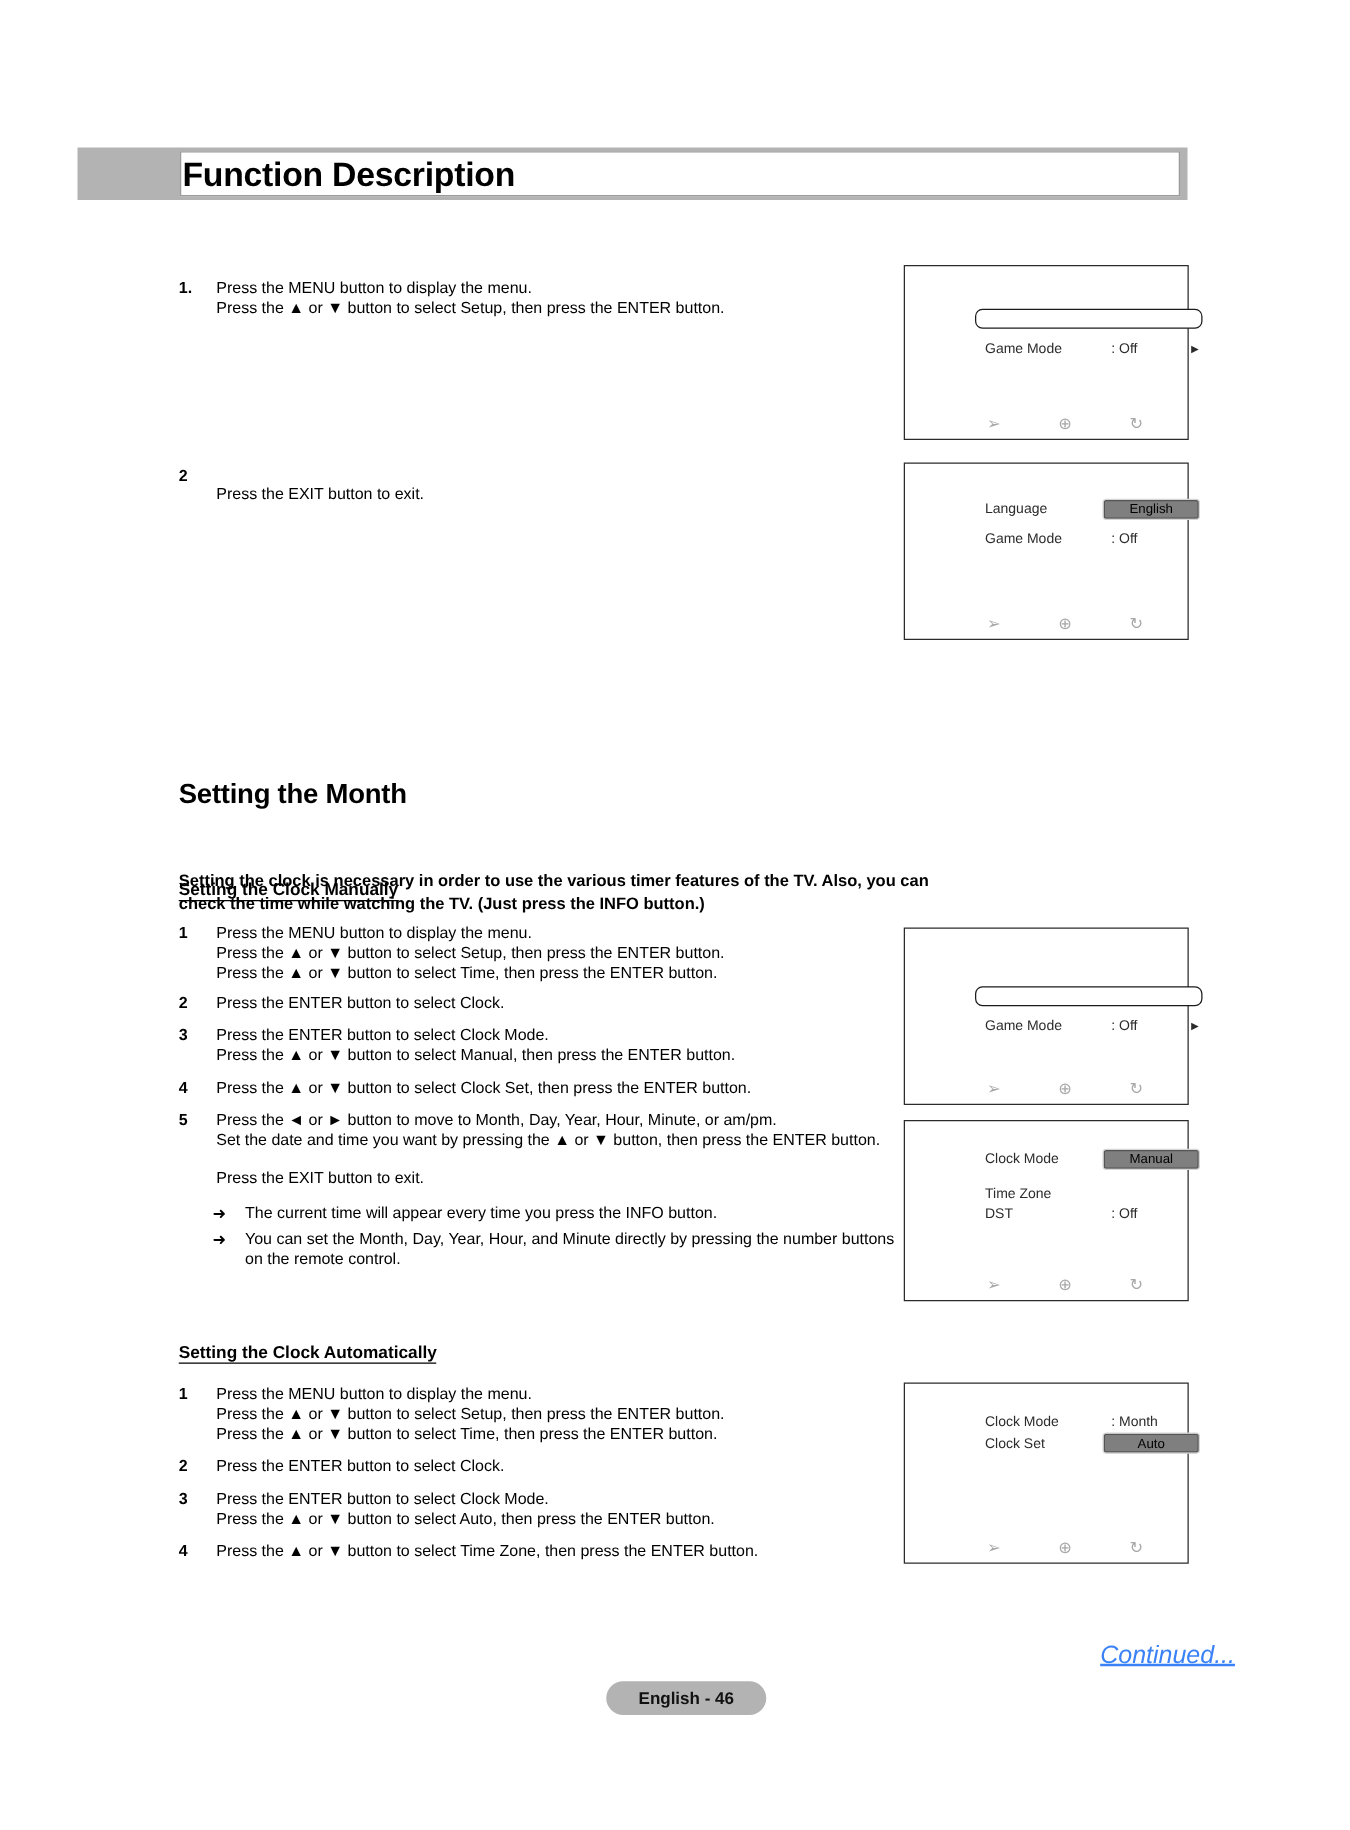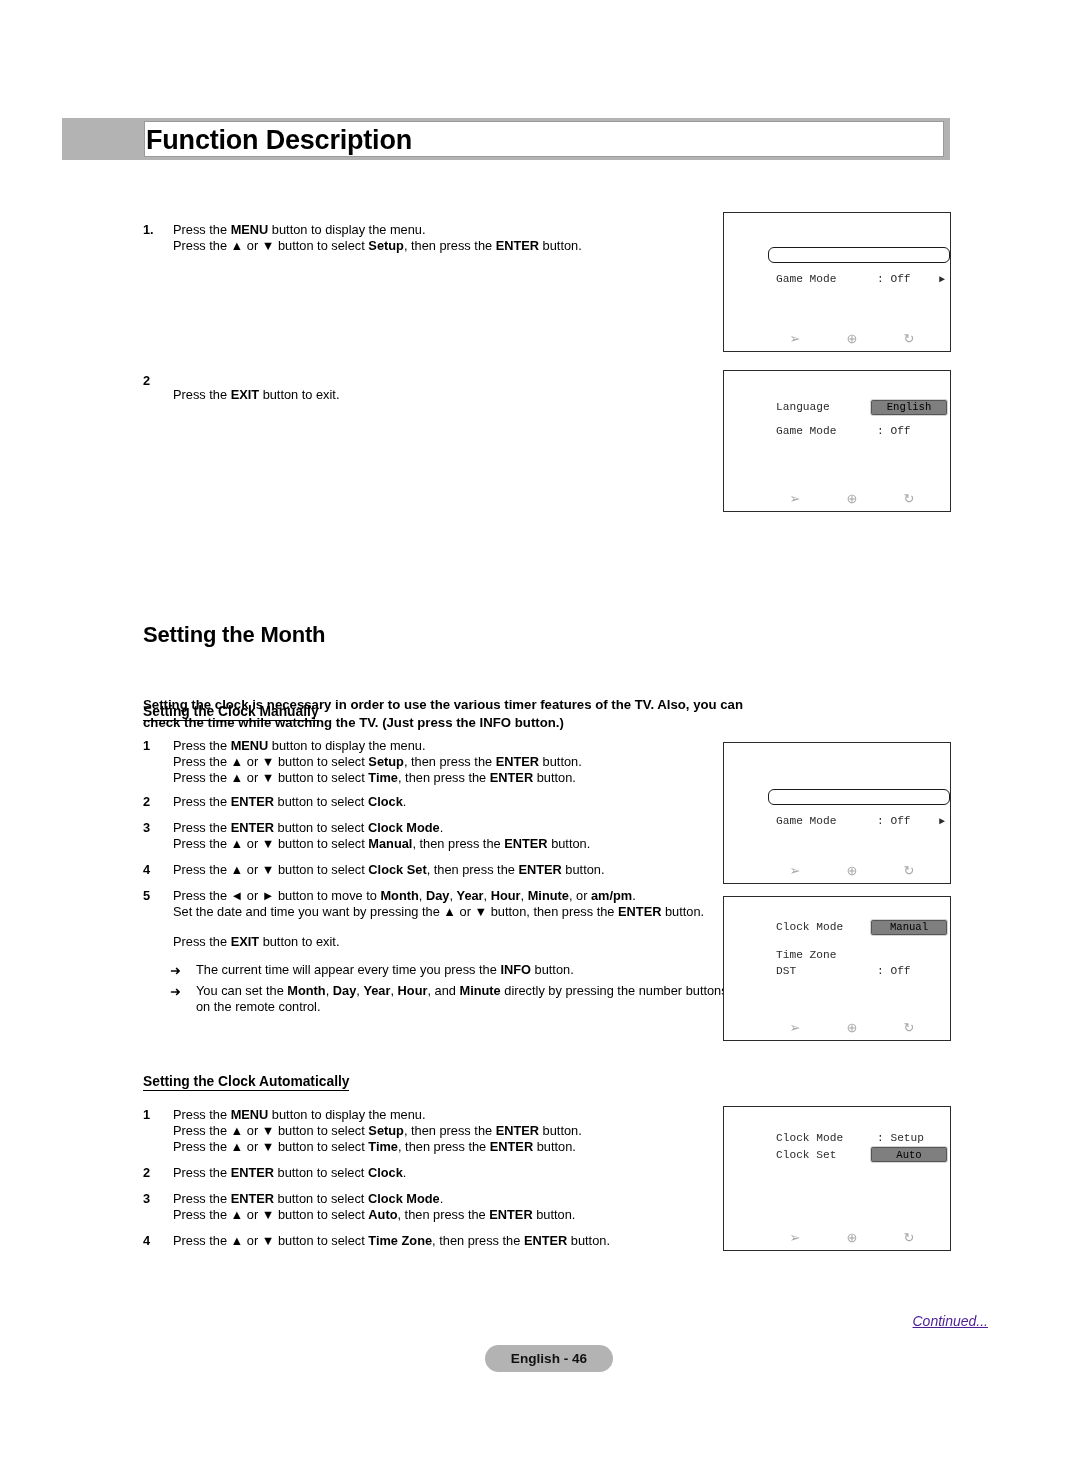--- a/index.html
+++ b/index.html
@@ -92,21 +92,21 @@
   }
   .step-num {
     width: 30px;
     flex: 0 0 30px;
     font-weight: bold;
   }
   .step-body { flex: 1 1 auto; }
   .step-body p { margin: 0; }
   .step-body p.gap { margin-top: 14px; }
 
-  b { font-weight: bold; }
+  b { font-weight: normal; }
 
   
   .note {
     position: absolute;
     display: flex;
     font-size: 12.8px;
     line-height: 15.8px;
     width: 560px;
   }
   .note-marker {
@@ -119,23 +119,22 @@
 
   
   .osd {
     position: absolute;
     background: #ffffff;
     border: 1.4px solid #2b2b2b;
     box-sizing: border-box;
   }
   .osd-rows {
     position: absolute;
-    left: 0;
+    left: 12px;
     right: 0;
-    font-family: Liberation Mono, monospace;
   }
   .osd-row {
     position: relative;
     height: 24px;
     display: flex;
     align-items: center;
     font-size: 11.2px;
     color: #2b2b2b;
   }
   .osd-label {
@@ -204,24 +203,24 @@
     width: 22px;
     text-align: center;
     color: #a8a8a8;
   }
 
   
   .continued {
     position: absolute;
     right: 92px;
     top: 1313px;
-    font-size: 14px;
+    font-size: 20px;
     font-style: italic;
     text-decoration: underline;
-    color: #4c1d95;
+    color: #3b82f6;
   }
   .page-badge {
     position: absolute;
     left: 485px;
     top: 1345px;
     width: 128px;
     height: 27px;
     background: #b3b3b3;
     border-radius: 14px;
     display: flex;
@@ -428,21 +427,21 @@
         <div class="osd-ico">⊕</div>
         <div class="osd-ico">↻</div>
       </div>
     </div>
   </div>
 
   <div class="osd" id="osd-4" style="left:723px; top:1106px; width:228px; height:145px;">
     <div class="osd-rows" style="top:22px;">
       <div class="osd-row" style="height:17px;">
         <div class="osd-label">Clock Mode</div>
-        <div class="osd-value">: Setup</div>
+        <div class="osd-value">: Month</div>
       </div>
       <div class="osd-row" style="height:17px;">
         <div class="osd-label">Clock Set</div>
         <div class="osd-badge">Auto</div>
       </div>
     </div>
     <div class="osd-footer">
       <div class="osd-footer-icons">
         <div class="osd-ico">➢</div>
         <div class="osd-ico">⊕</div>

